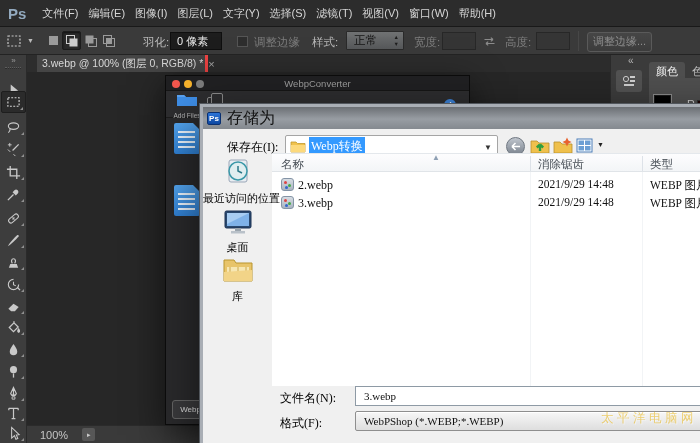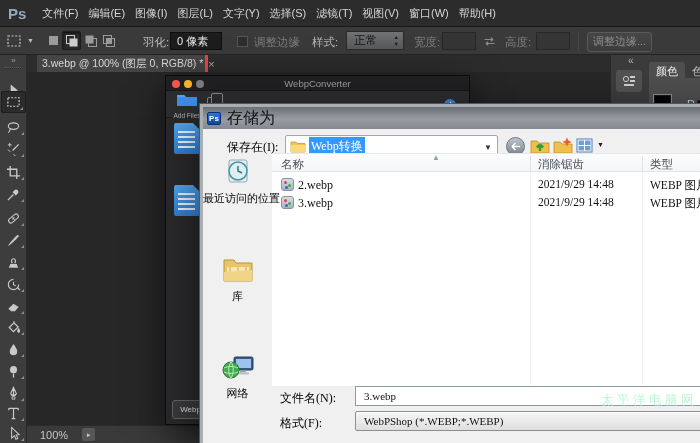--- a/index.html
+++ b/index.html
@@ -118,21 +118,21 @@
 
   
   .fn-label { position:absolute; left:77px; top:261px; font-size:12px; color:#000; }
   #fn-input { position:absolute; left:152px; top:257px; width:402px; height:20px; background:#fff; border:1px solid #8e9aa5; font-size:11px; color:#111; line-height:18px; padding-left:8px; }
   .fmt-label { position:absolute; left:77px; top:286px; font-size:12px; color:#000; }
   #fmt-select { position:absolute; left:152px; top:282px; width:402px; height:20px; background:linear-gradient(#f7f7f7,#dedede); border:1px solid #8e8e8e; border-radius:2px; font-size:11px; color:#111; line-height:18px; padding-left:8px; box-shadow:inset 0 1px 0 #fff; white-space:nowrap; }
 
   
   #watermark { position:absolute; right:3px; top:392px; text-align:right; z-index:50; opacity:.55; }
   #watermark .l1 { font-size:27px; font-weight:bold; color:#8f969e; line-height:27px; text-shadow:1px 1px 0 rgba(255,255,255,.8); }
-  #watermark .l2 { font-size:12.5px; color:#86efac; letter-spacing:3.5px; margin-top:0; text-shadow:1px 1px 0 rgba(255,255,255,.8); }
+  #watermark .l2 { font-size:12.5px; color:#eab308; letter-spacing:3.5px; margin-top:18px; text-shadow:1px 1px 0 rgba(255,255,255,.8); }
 
   svg { overflow:visible; }
 </style>
 </head>
 <body>
 
 <div id="menubar">
   <span class="ps-logo">Ps</span>
   <span class="menu-item">文件(F)</span>
   <span class="menu-item">编辑(E)</span>
@@ -435,40 +435,39 @@
     </div>
 
     <div class="place" style="top:29px">
       <svg width="30" height="28" viewBox="0 0 30 28">
           <rect x="6" y="2" width="18" height="22" rx="2" fill="#e9edf2" stroke="#9aa7b8"></rect>
           <circle cx="15" cy="13" r="9" fill="#dfeef0" stroke="#3a98a8" stroke-width="1.5"></circle>
           <path d="M15 8 V13 L19 15" stroke="#2a7888" stroke-width="1.5" fill="none"></path>
         </svg>
       <div class="plabel">最近访问的位置</div>
     </div>
+    <div class="place" style="top:80px">
+      <svg width="32" height="26" viewBox="0 0 32 26">
+          <rect x="3" y="2" width="26" height="17" rx="1.5" fill="#29486e" stroke="#1d3354"></rect>
+          <rect x="5" y="4" width="22" height="13" fill="#7fb2e8"></rect>
+          <path d="M5 4 L27 4 L5 15 Z" fill="#a8cdf2"></path>
+          <rect x="13" y="19" width="6" height="3" fill="#9aa4ad"></rect>
+          <rect x="9" y="22" width="14" height="2.5" fill="#b9c1c9"></rect>
+        </svg>
+      <div class="plabel">桌面</div>
+    </div>
     <div class="place" style="top:127px">
       <svg width="32" height="28" viewBox="0 0 32 28">
           <path d="M2 4 L12 4 L14 7 L30 7 L30 25 L2 25 Z" fill="#e8c46a" stroke="#b9952f"></path>
           <rect x="5" y="11" width="22" height="11" fill="#f7e7b3"></rect>
           <path d="M8 11 V22 M16 11 V22 M24 11 V22" stroke="#caa94e"></path>
           <path d="M2 25 L30 25 L30 14 L2 16 Z" fill="#f2d488"></path>
         </svg>
       <div class="plabel">库</div>
     </div>
-    <div class="place" style="top:224px">
-      <svg width="32" height="28" viewBox="0 0 32 28">
-          <rect x="12" y="4" width="19" height="13" rx="1.5" fill="#3b5a83" stroke="#27415f"></rect>
-          <rect x="14" y="6" width="15" height="9" fill="#9cc3ee"></rect>
-          <rect x="18" y="17" width="6" height="2.5" fill="#97a1ab"></rect>
-          <rect x="15" y="19.5" width="12" height="2" fill="#b9c1c9"></rect>
-          <circle cx="9" cy="17" r="8" fill="#3fae49" stroke="#2a7d33"></circle>
-          <path d="M2 15 C6 13 12 13 16 15 M2 19 C6 21 12 21 16 19 M9 9 C6 13 6 21 9 25 M9 9 C12 13 12 21 9 25" stroke="#bfe6c3" fill="none" stroke-width="1"></path>
-        </svg>
-      <div class="plabel">网络</div>
-    </div>
 
     <span class="fn-label">文件名(N):</span>
     <div id="fn-input">3.webp</div>
     <span class="fmt-label">格式(F):</span>
     <div id="fmt-select">WebPShop (*.WEBP;*.WEBP)</div>
   </div>
 </div>
 
 <div id="watermark">
   <div class="l2">太平洋电脑网</div>

